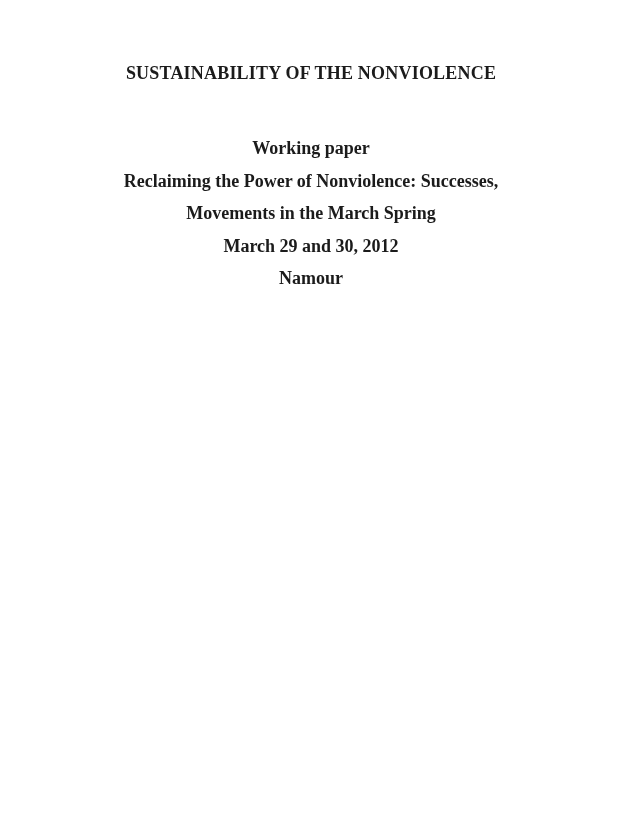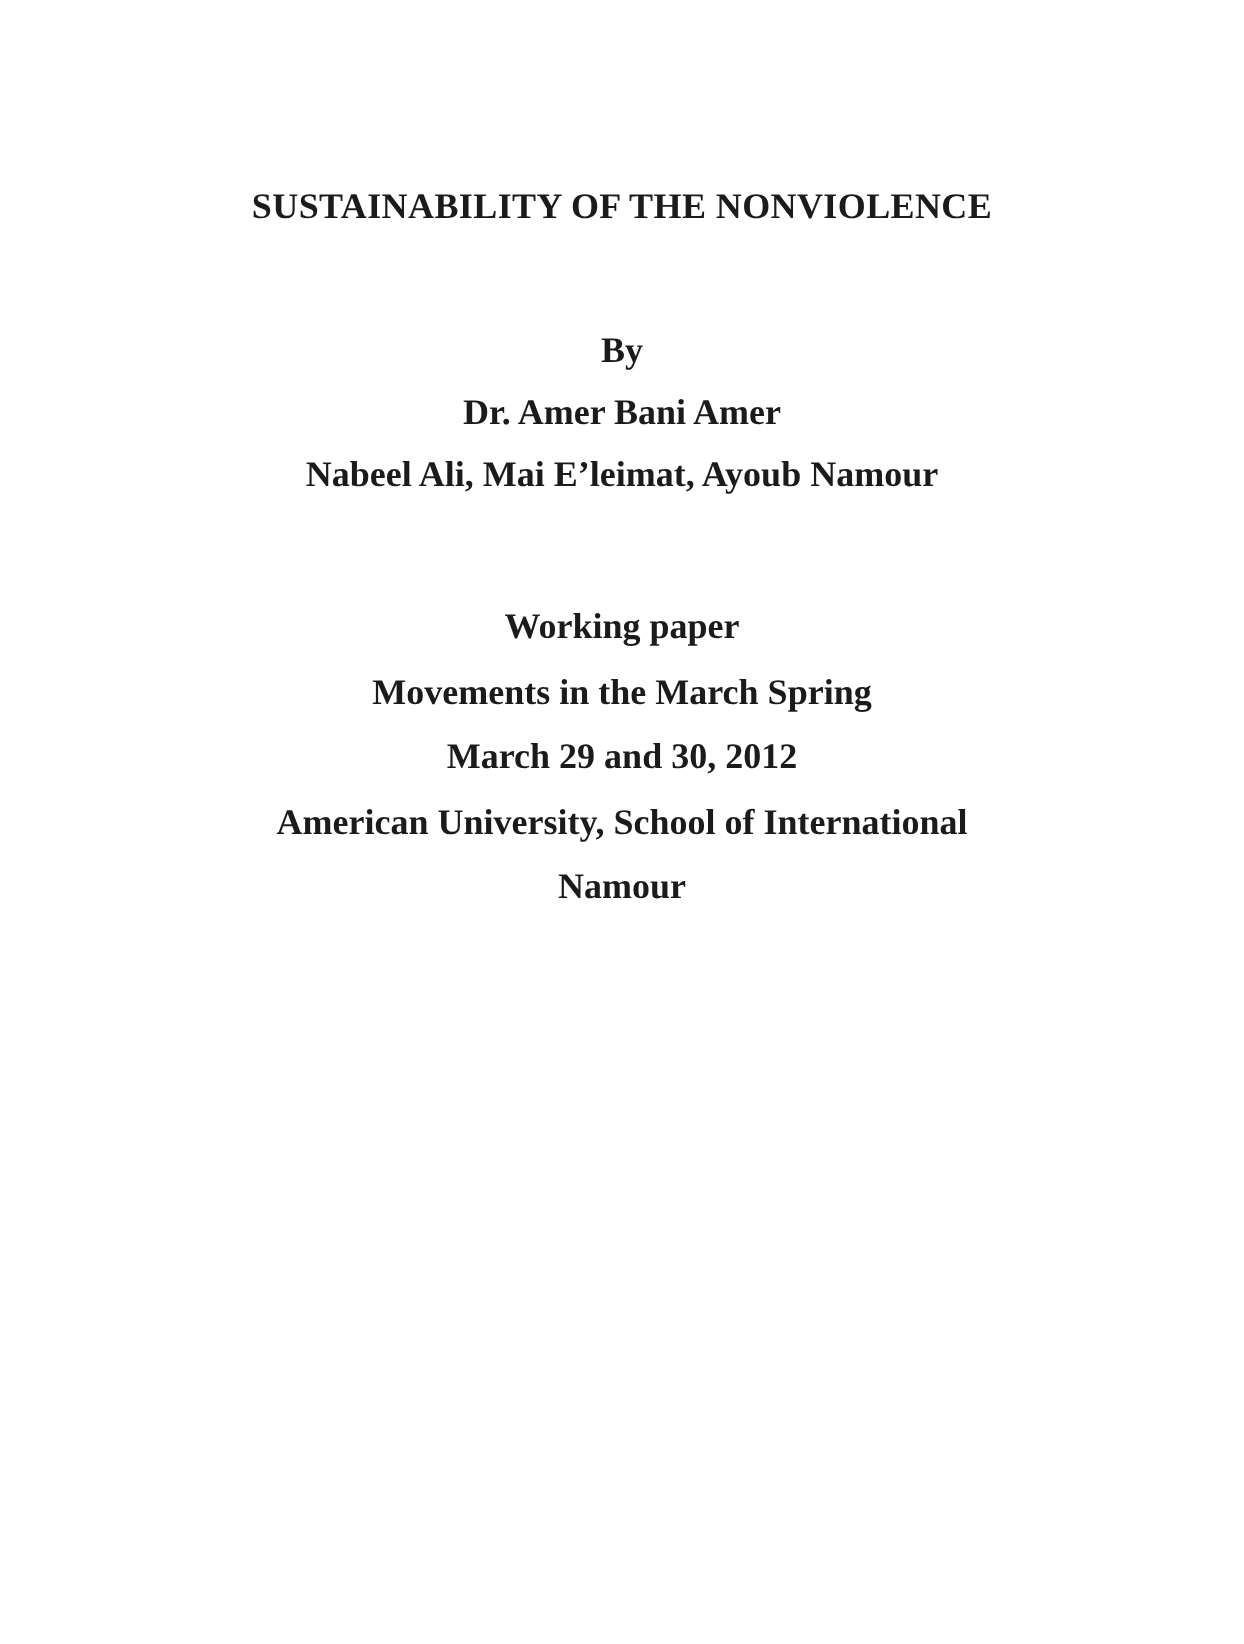--- a/index.html
+++ b/index.html
@@ -10,21 +10,21 @@
     overflow: hidden;
   }
   .page {
     width: 622px;
     height: 822px;
     background: #ffffff;
     color: #1b1b1b;
     font-family: "Liberation Serif", "DejaVu Serif", serif;
     font-weight: bold;
     text-align: center;
-    padding-top: 88px;
+    padding-top: 58px;
   }
   .title-block {
     font-size: 18px;
     line-height: 30px;
     letter-spacing: 0.2px;
   }
   .byline-block {
     margin-top: 42px;
     font-size: 18px;
     line-height: 31px;
@@ -38,27 +38,22 @@
 </style>
 </head>
 <body>
 
 <div class="page">
 
   <div class="title-block">
     <div class="line">SUSTAINABILITY OF THE NONVIOLENCE</div>
   </div>
 
-  <div class="byline-block">
-    <div class="line">By</div>
-    <div class="line">Dr. Amer Bani Amer</div>
-    <div class="line">Nabeel Ali, Mai E’leimat, Ayoub Namour</div>
-  </div>
 
   <div class="conference-block">
     <div class="line">Working paper</div>
+    <div class="line">Reclaiming the Power of Nonviolence: Successes,</div>
     <div class="line">Movements in the March Spring</div>
     <div class="line">March 29 and 30, 2012</div>
-    <div class="line">American University, School of International</div>
     <div class="line">Namour</div>
   </div>
 
 </div>
 
 </body></html>

